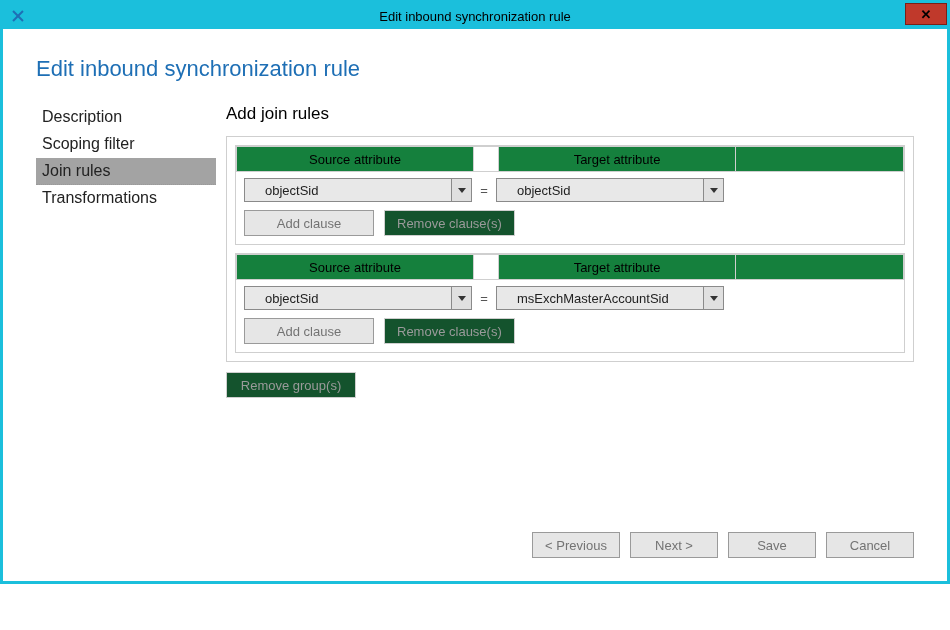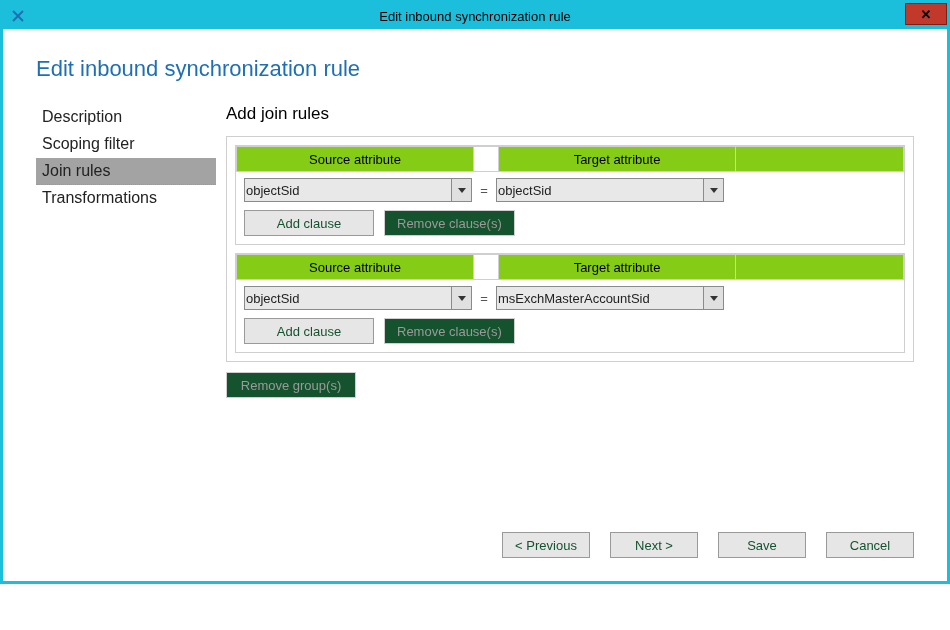--- a/index.html
+++ b/index.html
@@ -102,21 +102,21 @@
     padding:0 0 8px 0;
     margin-bottom:8px;
   }
   .group:last-of-type { margin-bottom:0; }
   .group-header {
     display:flex;
     height:26px;
   }
   .hdr-cell {
     border:1px solid #cfcfcf;
-    background:#84cc16;
+    background:#15803d;
     display:flex; align-items:center; justify-content:center;
     font-size:13px;
   }
   .hdr-src { flex: 0 0 238px; }
   .hdr-eq  { flex: 0 0 24px;  border-left:none; border-right:none; background:#fff;}
   .hdr-tgt { flex: 0 0 238px; }
   .hdr-end { flex:1; border-left:none;}
   .group-row {
     display:flex;
     padding:6px 8px 0 8px;
@@ -128,21 +128,21 @@
     background:#e8e8e8;
     display:flex;
     align-items:center;
     font-size:13px;
     color:#222;
     cursor:pointer;
     position:relative;
     flex:0 0 228px;
   }
   .combo .combo-text {
-    padding:0 1px;
+    padding:0 20px;
     flex:1;
     white-space:nowrap; overflow:hidden; text-overflow:ellipsis;
   }
   .combo .combo-btn {
     width:20px; height:100%;
     border-left:1px solid #8a8a8a;
     background:#e0e0e0;
     display:flex; align-items:center; justify-content:center;
   }
   .eq-cell {
@@ -156,40 +156,40 @@
     padding:8px 8px 0 8px;
     gap:10px;
   }
   .btn {
     height:26px;
     min-width:130px;
     border:1px solid #9a9a9a;
     background:#e6e6e6;
     display:flex; align-items:center; justify-content:center;
     font-size:13px;
-    color:#14532d;
+    color:#737373;
     cursor:pointer;
     padding:0 12px;
   }
   .btn.disabled {
     color:#9a9a9a;
     background:#14532d;
     border-color:#cfcfcf;
     cursor:default;
   }
   .outer-btns {
     display:flex;
     gap:10px;
     margin-top:10px;
   }
   .footer {
     position:absolute;
     right:30px; bottom:20px;
     display:flex;
-    gap:20px;
+    gap:10px;
   }
   .footer .btn { min-width:88px; }
   .caret-down {
     width:0;height:0;border-left:4px solid transparent;border-right:4px solid transparent;border-top:5px solid #333;
   }
 </style>
 </head>
 <body>
 
 <div class="window">

